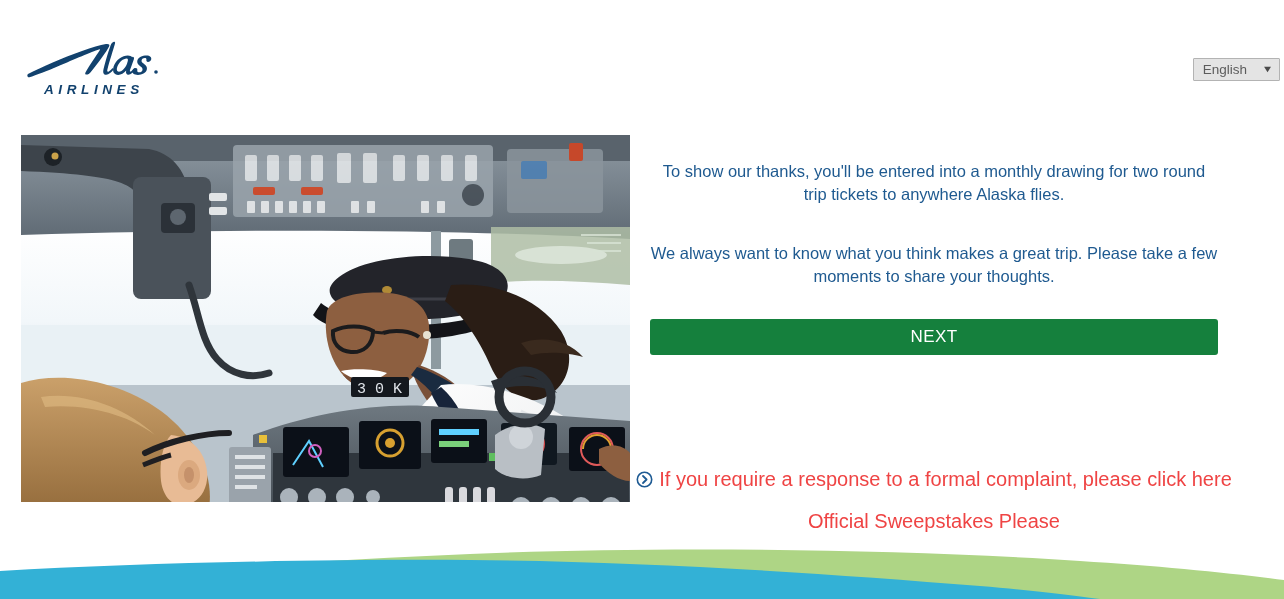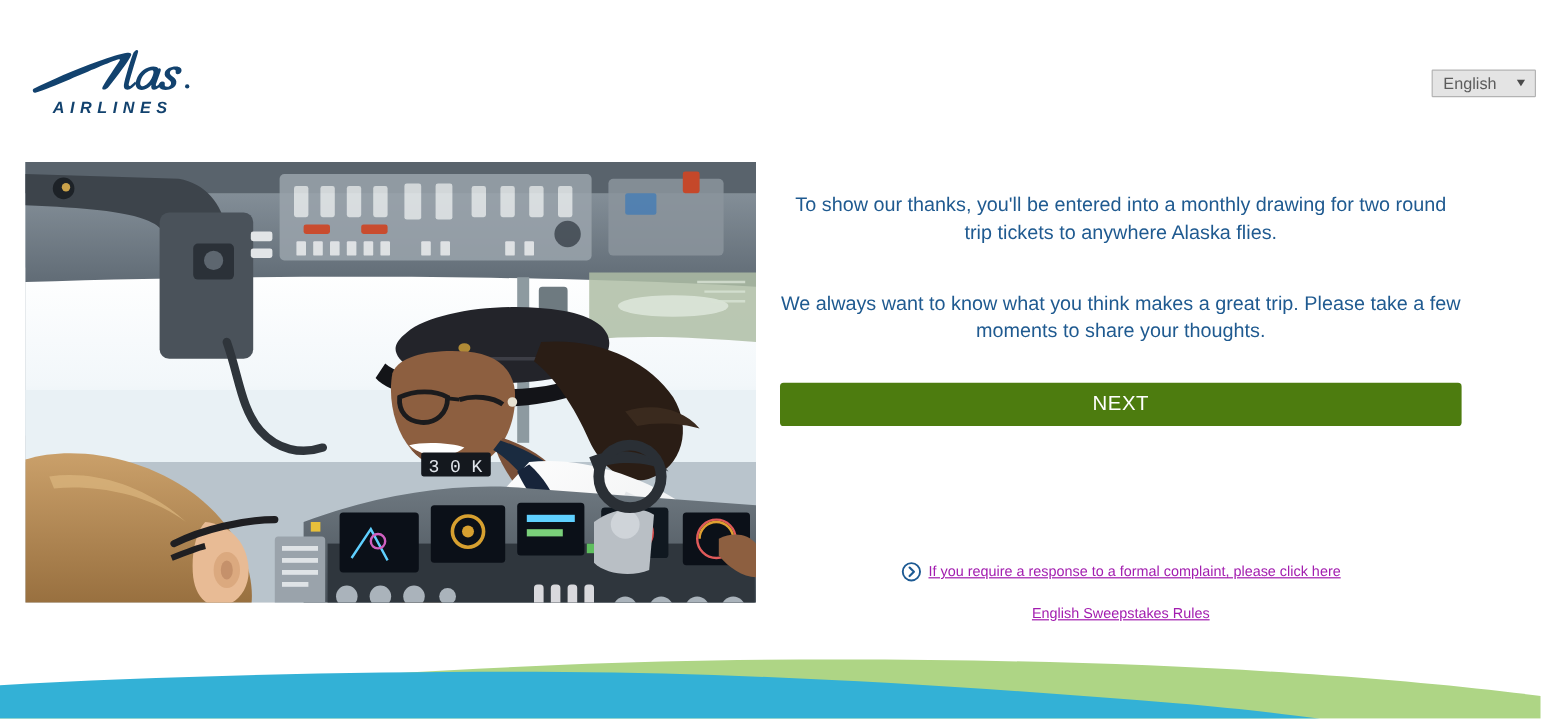--- a/index.html
+++ b/index.html
@@ -96,21 +96,21 @@
     line-height: 1.42;
   }
   .intro-para.first { margin-top: 35px; }
   .intro-para.second { margin-top: 25px; }
 
   .next-button {
     display: block;
     width: 568px;
     height: 36px;
     margin-top: 30px;
-    background: #4d7c0f;
+    background: #15803d;
     border: none;
     border-radius: 3px;
     color: #ffffff;
     font-family: "Liberation Sans", sans-serif;
     font-size: 17px;
     letter-spacing: 0.4px;
     cursor: pointer;
     padding: 0;
   }
 
@@ -129,23 +129,22 @@
 
   .chev-icon {
     flex: 0 0 auto;
     width: 17px;
     height: 17px;
     display: inline-block;
   }
   .chev-icon svg { display: block; }
 
   .site-link {
-    color: #a21caf;
-    font-size: 12px;
-    text-decoration: underline;
+    color: #ef4444;
+    font-size: 20px;
     cursor: pointer;
     white-space: nowrap;
   }
 
   
   .waves {
     position: absolute;
     left: 0;
     bottom: 0;
     width: 1284px;
@@ -399,21 +398,21 @@
         <span class="chev-icon">
           <svg viewBox="0 0 17 17" width="17" height="17" xmlns="http://www.w3.org/2000/svg" aria-hidden="true">
             <circle cx="8.5" cy="8.5" r="7.2" fill="none" stroke="#1d5a93" stroke-width="1.6"></circle>
             <path d="M7 5 L10.6 8.5 L7 12" fill="none" stroke="#1d5a93" stroke-width="1.8" stroke-linecap="round" stroke-linejoin="round"></path>
           </svg>
         </span>
         <a class="site-link">If you require a response to a formal complaint, please click here</a>
       </div>
 
       <div class="link-row">
-        <a class="site-link">English Sweepstakes Rules</a>
+        <a class="site-link">Official Sweepstakes Please</a>
       </div>
 
     </div>
   </div>
 
   <div class="waves">
     <svg viewBox="0 0 1284 66" preserveAspectRatio="none" xmlns="http://www.w3.org/2000/svg" aria-hidden="true">
       <path d="M0 48 C120 42 300 28 470 21 C660 13 900 16 1080 28 C1160 33 1230 40 1284 47 L1284 66 L0 66 Z" fill="#aed585"></path>
       <path d="M0 38 C140 30 320 26 470 27 C640 28 820 40 980 53 C1030 57 1070 62 1100 66 L0 66 Z" fill="#33b1d6"></path>
     </svg>

